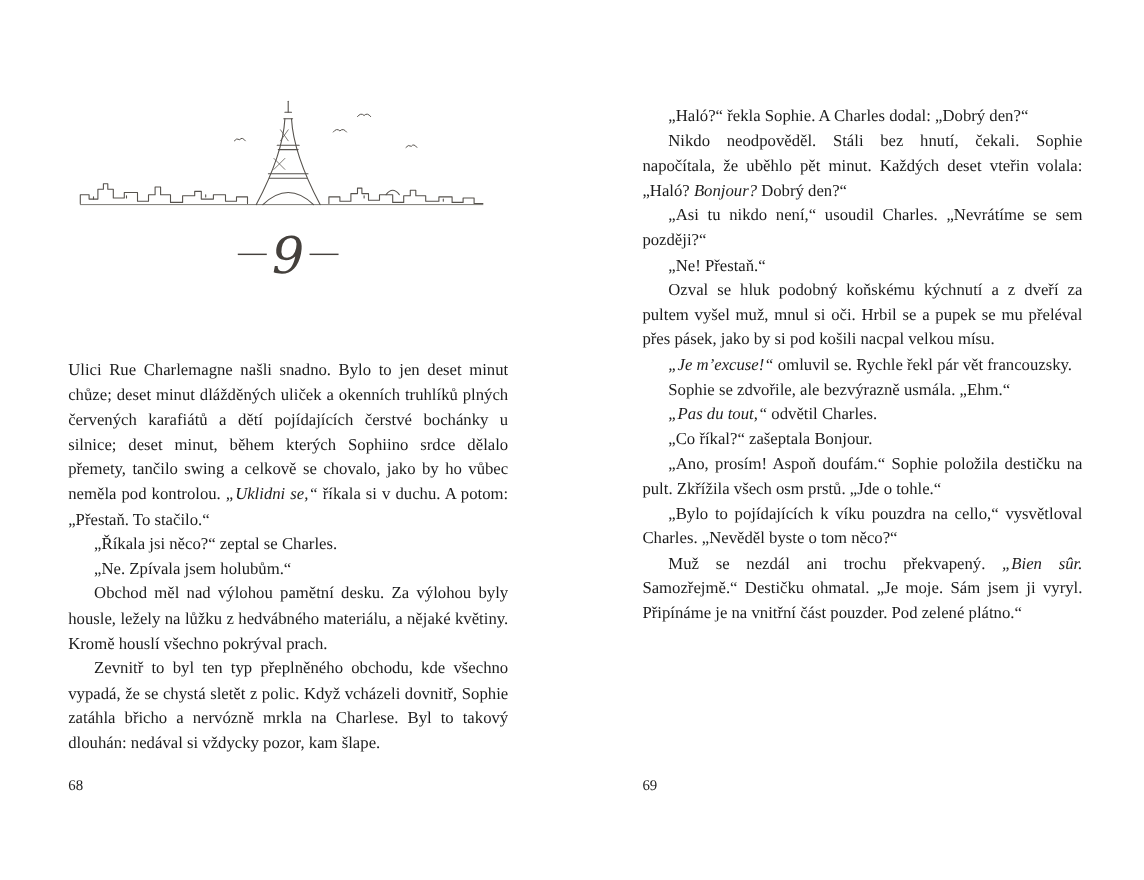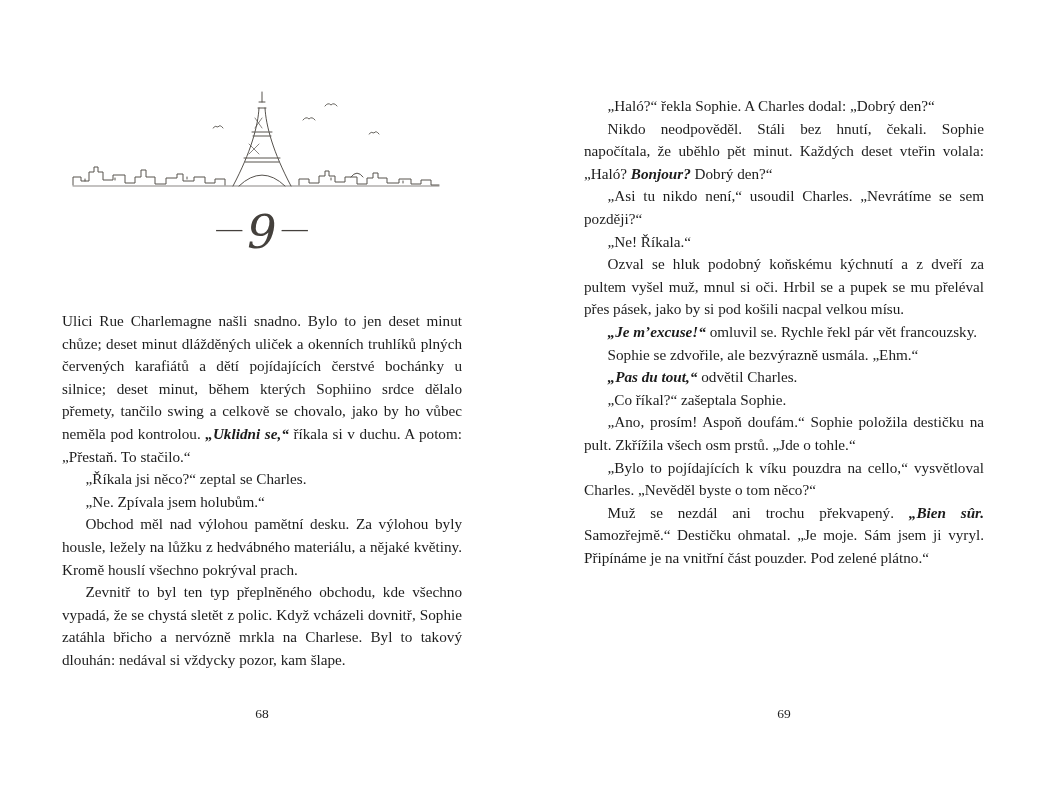--- a/index.html
+++ b/index.html
@@ -21,29 +21,29 @@
     margin-top:12px; height:48px; color:#44403c;
   }
   .chapter-number .dash { font-size:26px; line-height:1; transform:translateY(-3px); }
   .chapter-number .num  { font-family:"DejaVu Serif", serif; font-style:italic; font-size:46px; line-height:1; }
 
   .body-text {
     text-align:justify;
     font-size:15.2px; line-height:22.6px;
     hyphens:auto; -webkit-hyphens:auto;
   }
-  .page-left  .body-text { margin-top:54px; }
+  .page-left  .body-text { margin-top:70px; }
   .page-right .body-text { margin-top:95px; }
   .body-text p { margin:0; text-indent:1.55em; }
   .first-noindent p:first-child { text-indent:0; }
-  .body-text em { font-style:italic;font-weight:bold; }
+  .body-text em { font-style:italic; }
 
   .page-number {
     position:absolute; top:706px; left:0; right:0;
-    text-align:center; font-size:13.5px; color:#222;
+    text-align:left; font-size:13.5px; color:#222;
   }
 </style>
 </head>
 <body>
 
 <div class="spread">
 
   <section class="page page-left">
 
     <div class="chapter-art">
@@ -92,26 +92,26 @@
 
     <div class="page-number">68</div>
   </section>
 
   <section class="page page-right">
 
     <div class="body-text" lang="cs">
         <p><span>„Haló?“ řekla Sophie. A Charles dodal: „Dobrý den?“</span></p>
         <p><span>Nikdo neodpověděl. Stáli bez hnutí, čekali. Sophie napočítala, že uběhlo pět minut. Každých deset vteřin volala: „Haló? </span><em>Bonjour?</em><span> Dobrý den?“</span></p>
         <p><span>„Asi tu nikdo není,“ usoudil Charles. „Nevrátíme se sem později?“</span></p>
-        <p><span>„Ne! Říkala.“</span></p>
+        <p><span>„Ne! Přestaň.“</span></p>
         <p><span>Ozval se hluk podobný koňskému kýchnutí a z dveří za pultem vyšel muž, mnul si oči. Hrbil se a pupek se mu přeléval přes pásek, jako by si pod košili nacpal velkou mísu.</span></p>
         <p><em>„Je m’excuse!“</em><span> omluvil se. Rychle řekl pár vět francouzsky.</span></p>
         <p><span>Sophie se zdvořile, ale bezvýrazně usmála. „Ehm.“</span></p>
         <p><em>„Pas du tout,“</em><span> odvětil Charles.</span></p>
-        <p><span>„Co říkal?“ zašeptala Sophie.</span></p>
+        <p><span>„Co říkal?“ zašeptala Bonjour.</span></p>
         <p><span>„Ano, prosím! Aspoň doufám.“ Sophie položila destičku na pult. Zkřížila všech osm prstů. „Jde o tohle.“</span></p>
         <p><span>„Bylo to pojídajících k víku pouzdra na cello,“ vysvětloval Charles. „Nevěděl byste o tom něco?“</span></p>
         <p><span>Muž se nezdál ani trochu překvapený. </span><em>„Bien sûr.</em><span> Samozřejmě.“ Destičku ohmatal. „Je moje. Sám jsem ji vyryl. Připínáme je na vnitřní část pouzder. Pod zelené plátno.“</span></p>
       </div>
 
     <div class="page-number">69</div>
   </section>
 
 </div>
 

